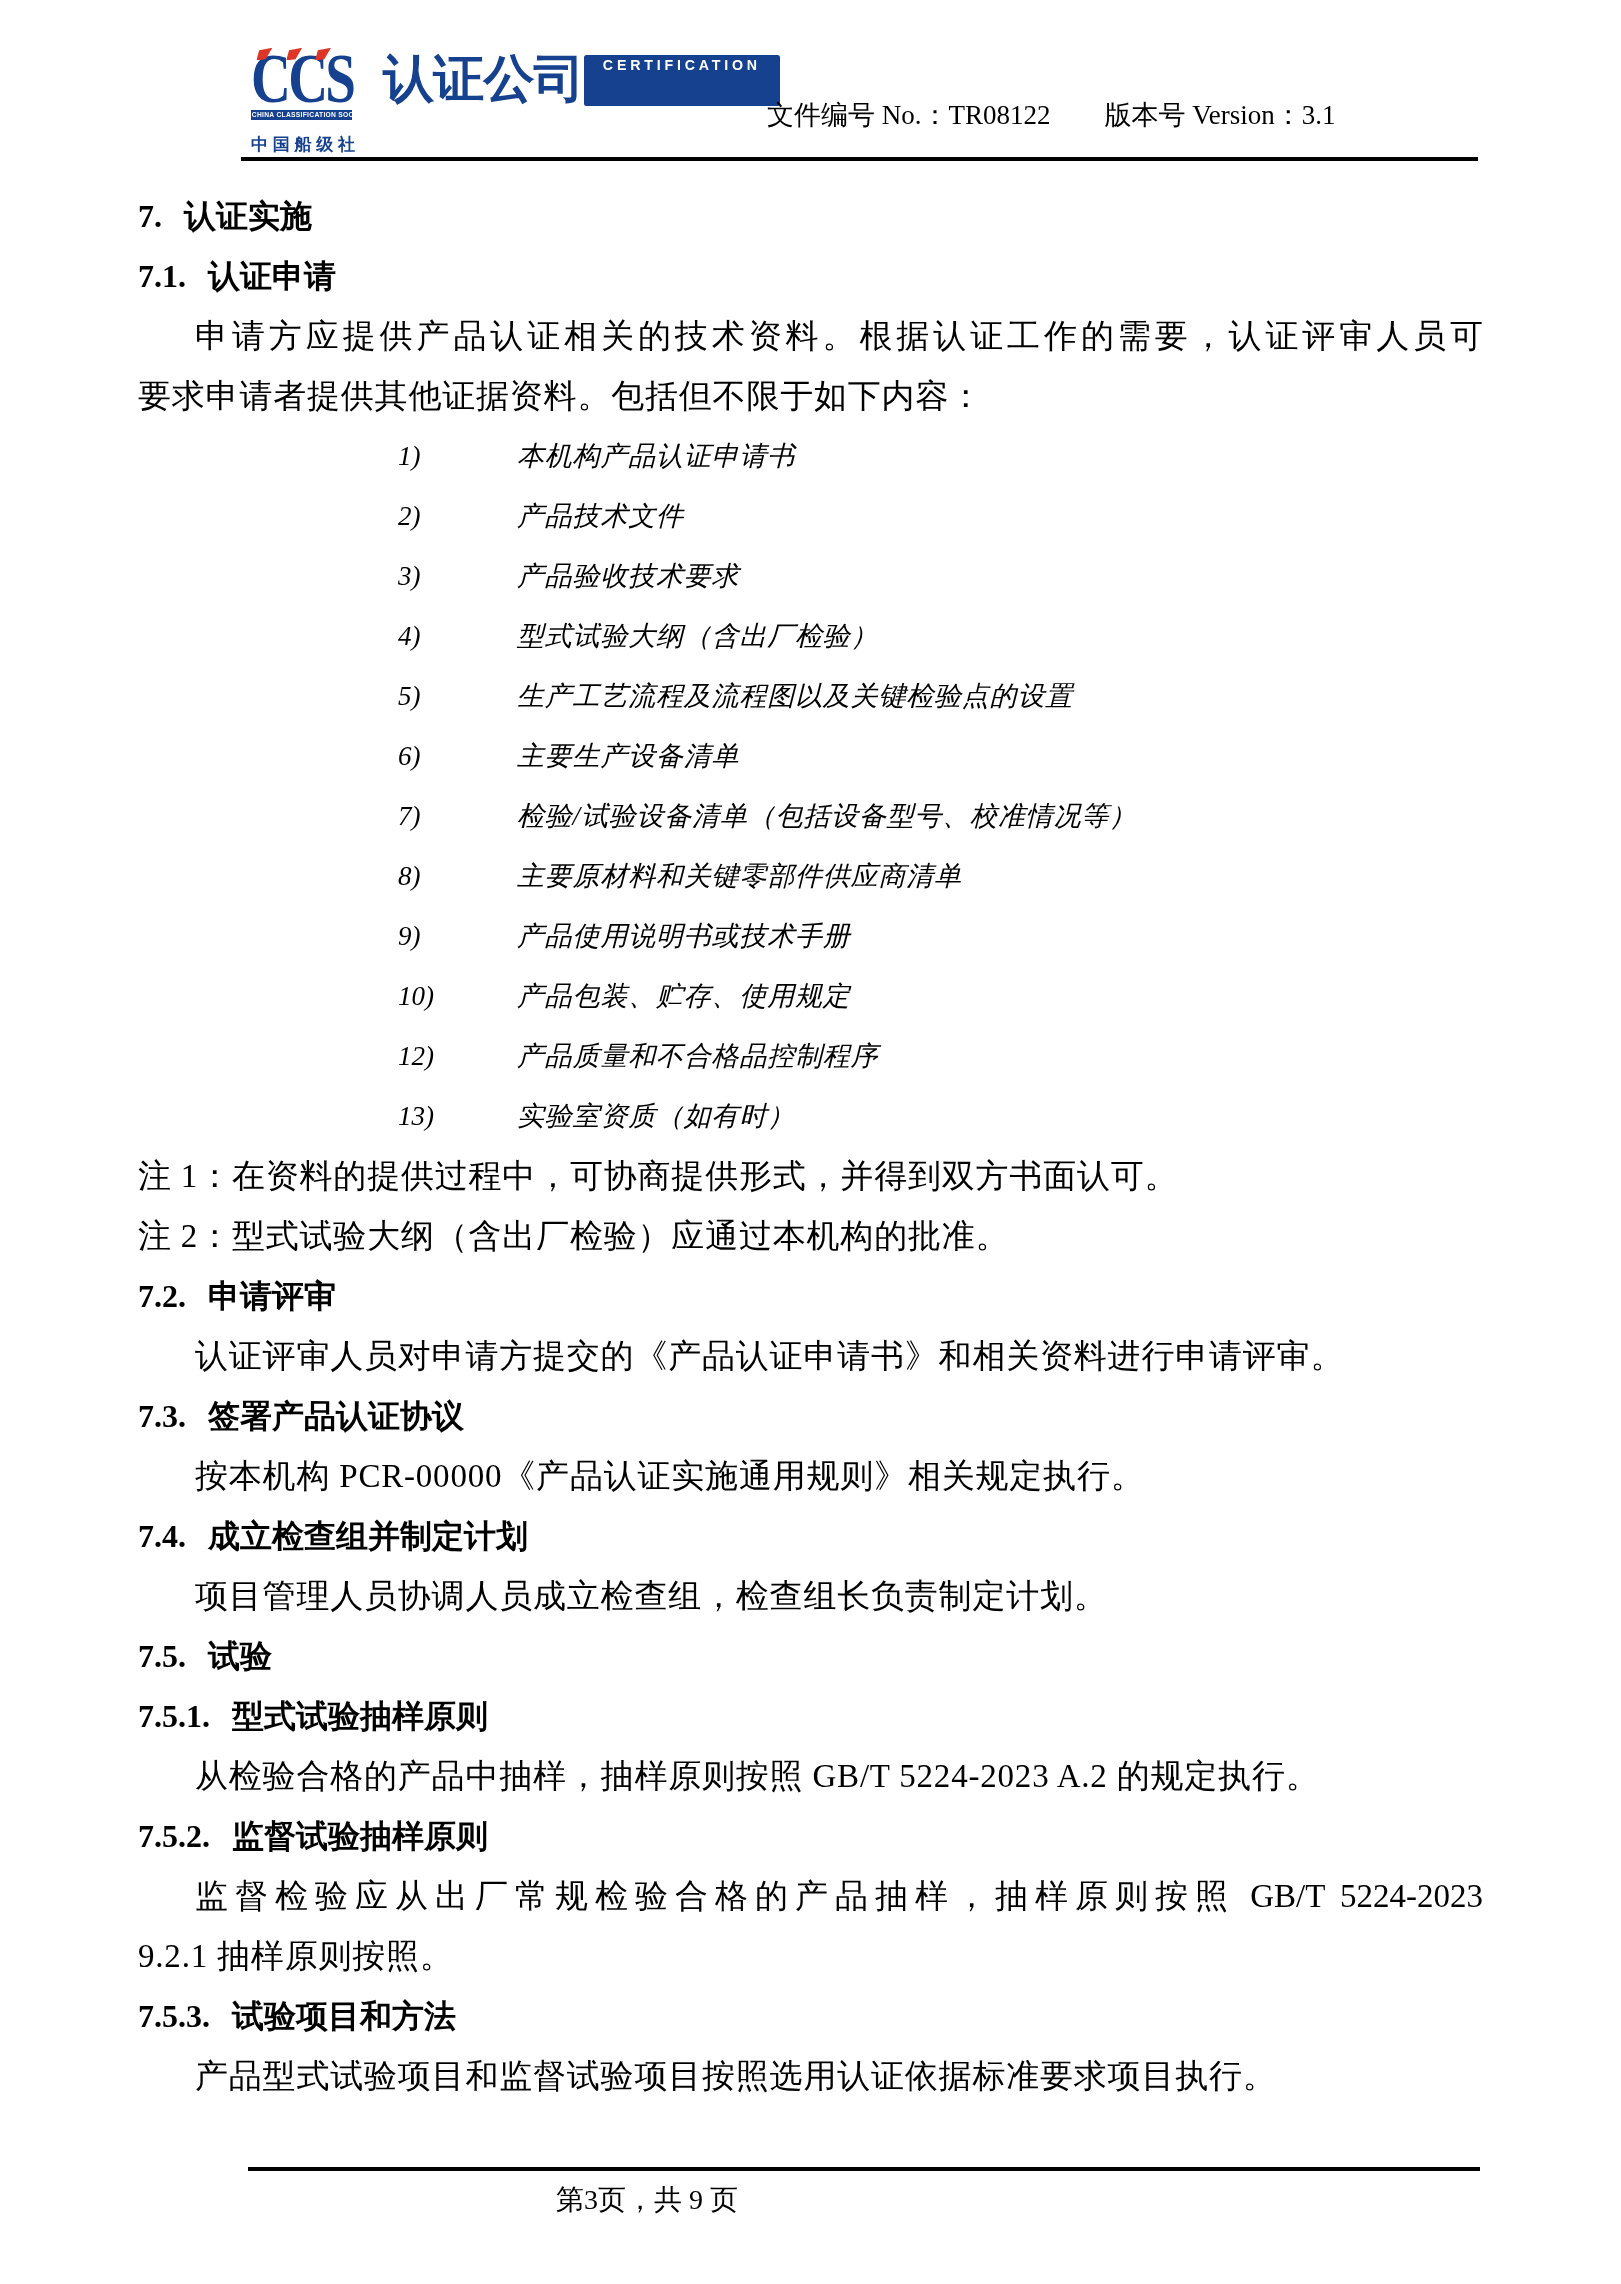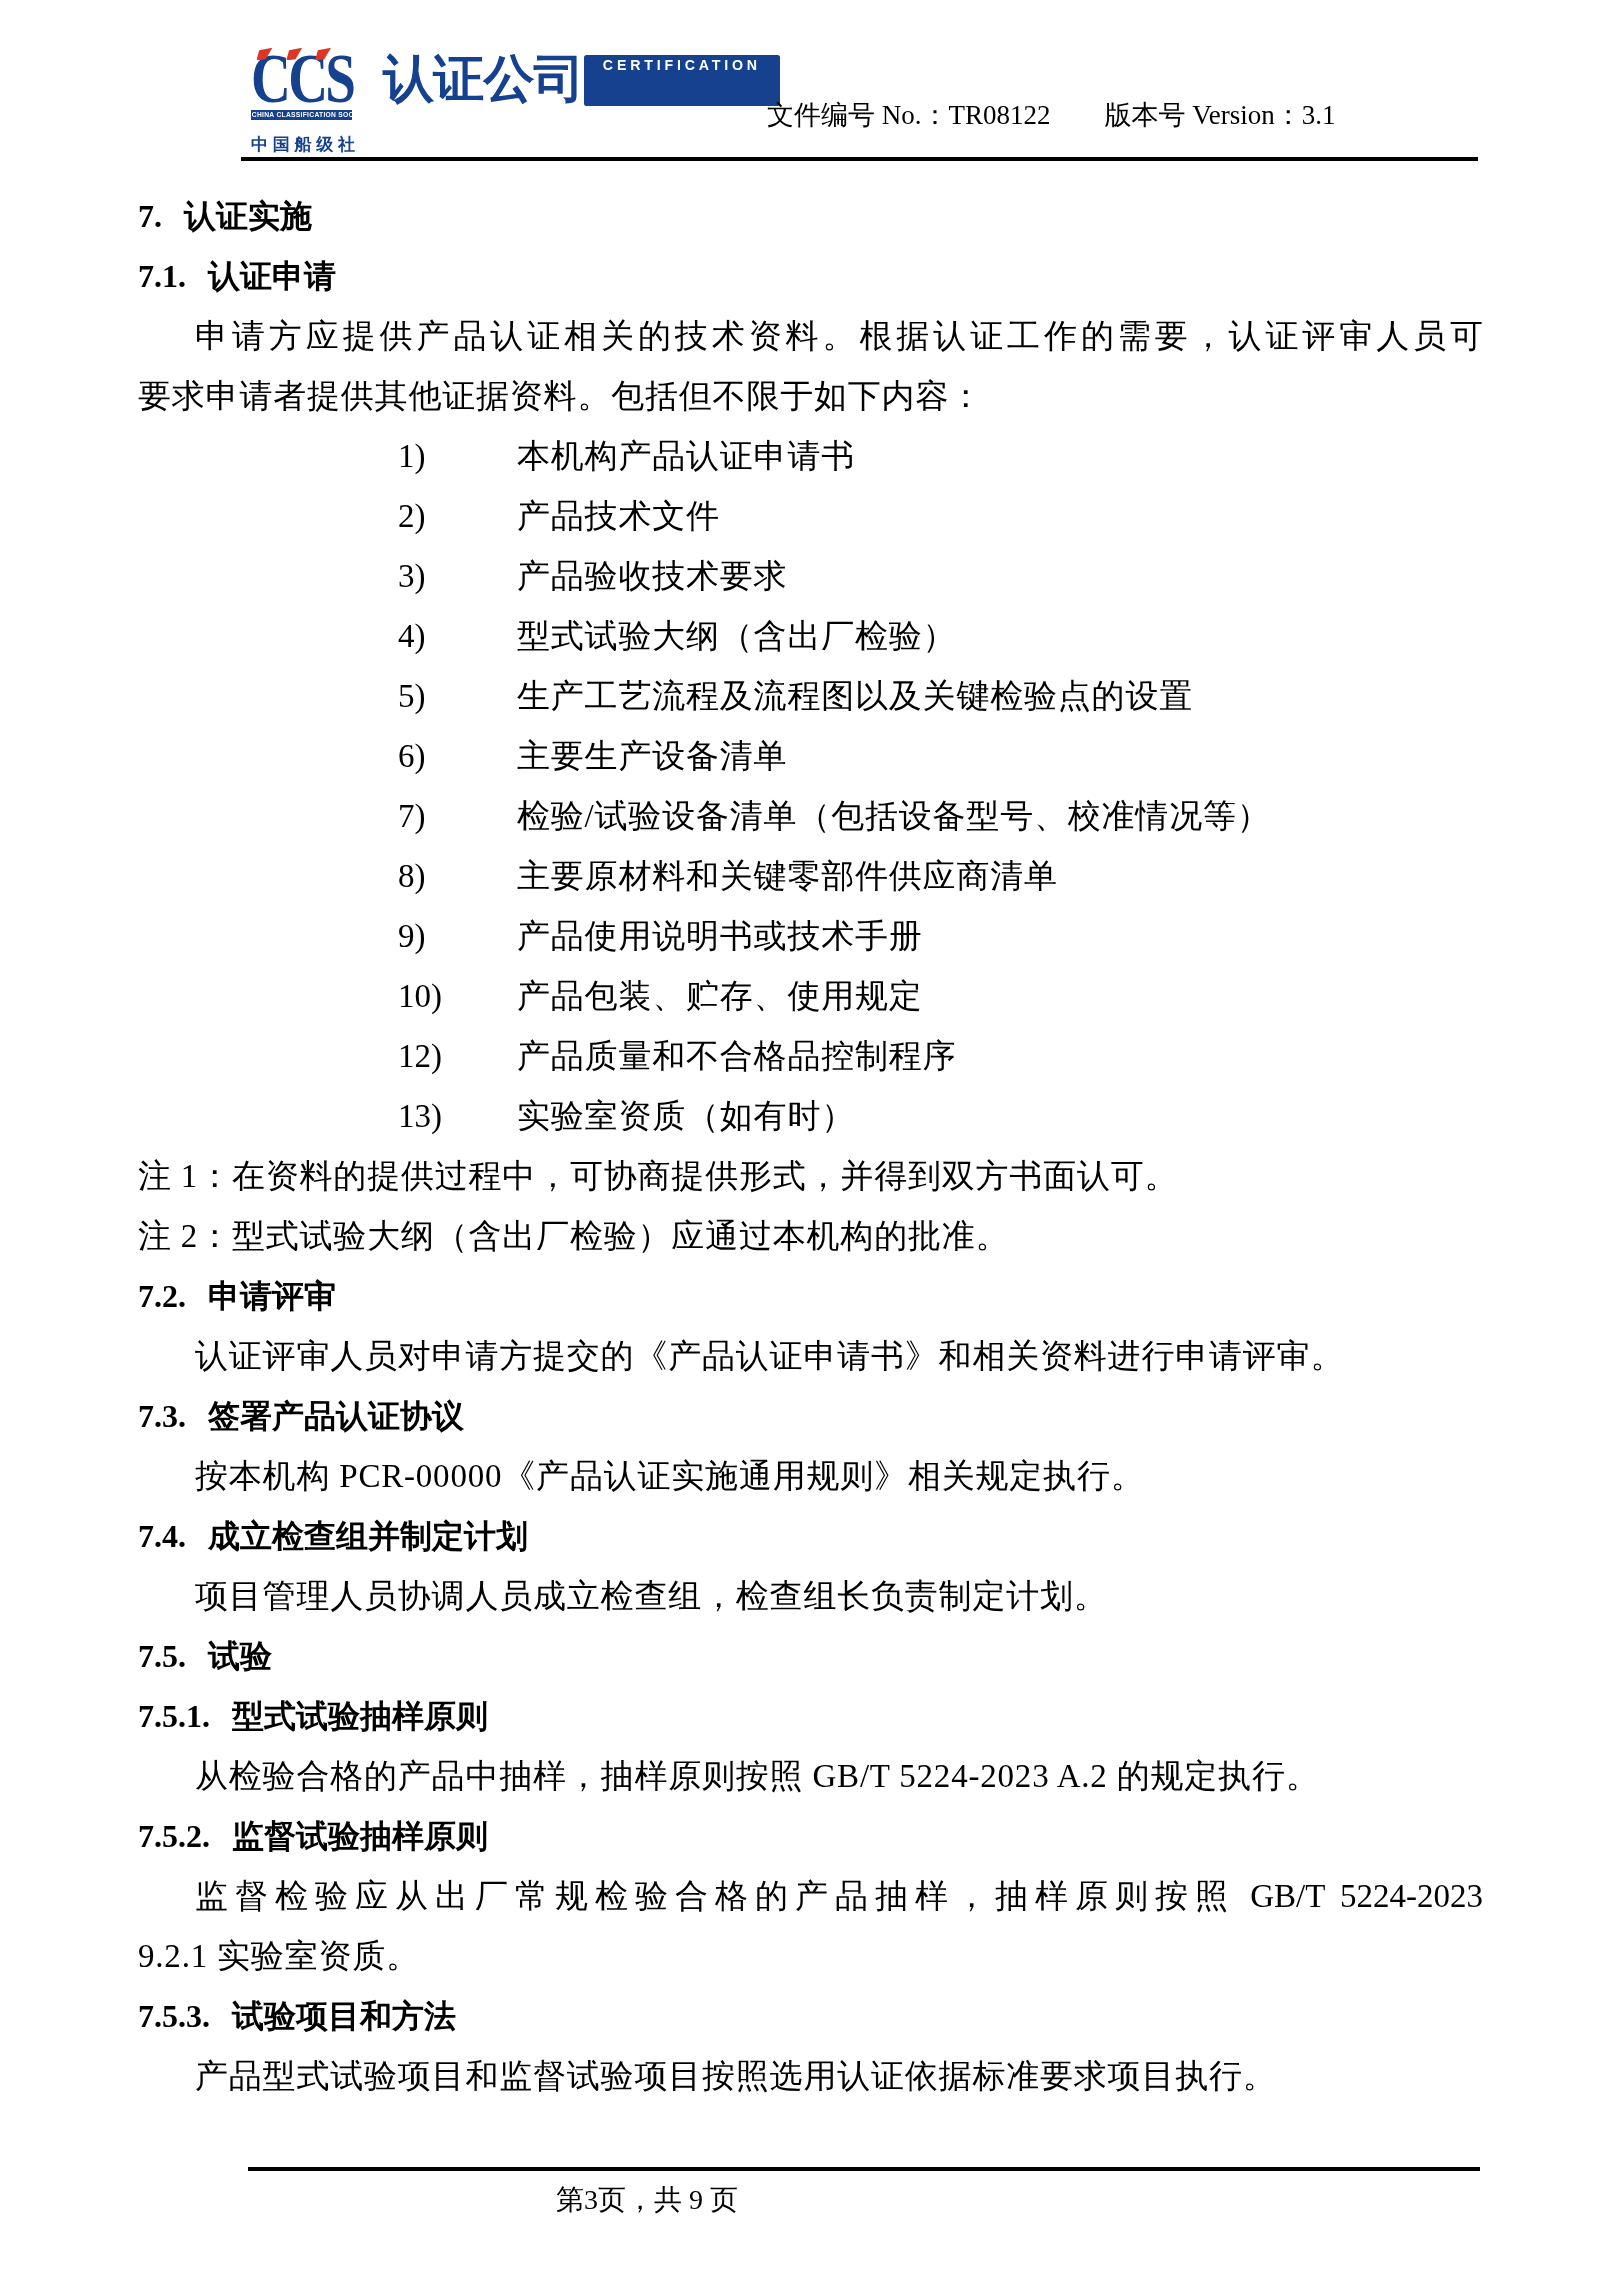--- a/index.html
+++ b/index.html
@@ -50,21 +50,21 @@
   }
   .header-meta {
     position:absolute; left:767px; top:97px;
     display:flex; gap:54px; font-size:27px; white-space:nowrap;
   }
   .header-rule { position:absolute; left:241px; top:157px; width:1237px; height:4.2px; background:#000; }
   
   #content { position:absolute; left:138px; top:186px; width:1345px; }
   .heading { display:flex; font-weight:bold; font-size:32px; line-height:60px; white-space:nowrap; }
   .heading .num { margin-right:22px; }
-  .li { font-size:33px; line-height:60px; letter-spacing:0.8px; white-space:nowrap; }
+  .li { font-size:27px; line-height:60px; letter-spacing:0.8px; white-space:nowrap;font-style:italic; }
   .li .num { display:inline-block; margin-left:260px; width:119px; letter-spacing:0; }
   .note { font-size:33px; line-height:60px; letter-spacing:0.8px; white-space:nowrap; }
   .para .line { font-size:33px; line-height:60px; letter-spacing:0.8px; white-space:nowrap; }
   .para .line.indent { padding-left:57px; }
   .para .line.fill {
     white-space:normal; letter-spacing:normal;
     text-align:justify; text-align-last:justify;
   }
   
   .footer-rule { position:absolute; left:248px; top:2167px; width:1232px; height:4.2px; background:#000; }
@@ -157,21 +157,21 @@
       </div>
       <div class="para">
         <div class="line indent">从检验合格的产品中抽样，抽样原则按照 GB/T 5224-2023 A.2 的规定执行。</div>
       </div>
       <div class="heading h3">
         <span class="num">7.5.2.</span>
         <span class="txt">监督试验抽样原则</span>
       </div>
       <div class="para">
         <div class="line indent fill">监督检验应从出厂常规检验合格的产品抽样，抽样原则按照 GB/T  5224-2023</div>
-        <div class="line">9.2.1 实验室资质。</div>
+        <div class="line">9.2.1 抽样原则按照。</div>
       </div>
       <div class="heading h3">
         <span class="num">7.5.3.</span>
         <span class="txt">试验项目和方法</span>
       </div>
       <div class="para">
         <div class="line indent">产品型式试验项目和监督试验项目按照选用认证依据标准要求项目执行。</div>
       </div>
     </div>
 

